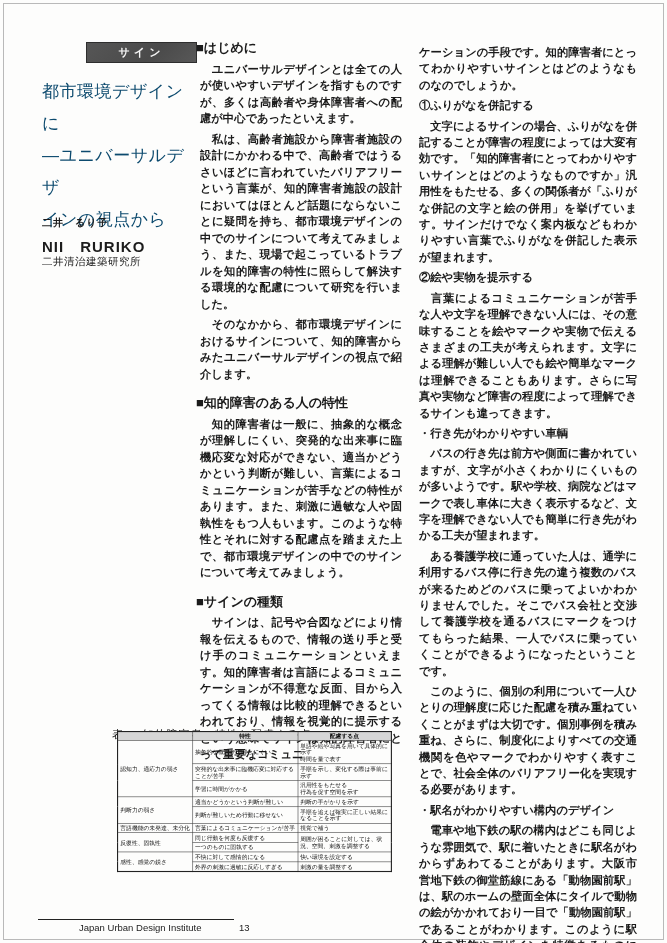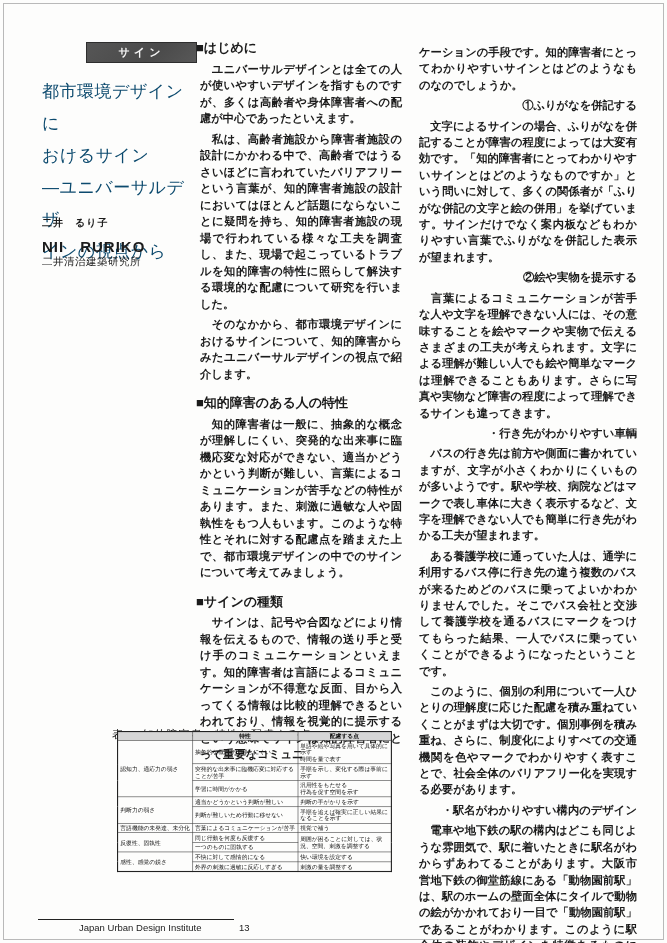--- a/index.html
+++ b/index.html
@@ -24,21 +24,21 @@
   .author-name{position:absolute;left:42px;top:216px;font-size:10px;font-weight:bold;letter-spacing:1px;}
   .author-romaji{position:absolute;left:42px;top:238px;font-size:15px;font-weight:bold;letter-spacing:1px;}
   .author-affil{position:absolute;left:42px;top:255px;font-size:10.5px;letter-spacing:0.5px;text-align:right;}
   
   .col{position:absolute;top:40px;font-size:11.3px;line-height:16.5px;text-align:justify;color:#1b1b1b;}
   .col-mid{left:196px;width:210px;}
   .col-right{left:415px;width:226px;line-height:16.4px;}
   .col h2{font-size:13px;line-height:16.5px;font-weight:bold;margin:0;}
   .col h2.gap{margin-top:13px;}
   .col p{margin:4px;font-weight:bold;}
-  .col p.sub{text-align:right;}
+  .col p.sub{text-align:left;}
   
   .table-caption{position:absolute;left:112px;top:727px;font-size:11px;font-weight:500;letter-spacing:1px;color:#111;font-family:Liberation Serif, serif;}
   .table-area{position:absolute;left:117px;top:731px;width:274px;height:184px;}
   .table-scale{width:497px;transform:scale(0.551);transform-origin:0 0;}
   table.spec{border-collapse:collapse;width:497px;table-layout:fixed;
     font-size:10.5px;line-height:12.5px;color:#111;border:2px solid #222;}
   table.spec th,table.spec td{border:1px solid #333;padding:2px 4px;vertical-align:middle;text-align:left;}
   table.spec th{background:#d6d6d6;text-align:center;font-weight:bold;padding:1px 2px;}
   table.spec td{white-space:pre-line;}
   col.c1{width:136px;}col.c2{width:191px;}col.c3{width:170px;}
@@ -51,43 +51,42 @@
 <body>
 
 <div class="page">
   <div class="frame"></div>
 
   <div class="tag">
     <span>サイン</span>
   </div>
   <h1 class="title">
     <div>都市環境デザインに</div>
-    <div>おけるサイン</div>
     <div>―ユニバーサルデザ</div>
     <div>インの視点から</div>
   </h1>
   <div class="author-name">二井　るり子</div>
   <div class="author-romaji">NII　RURIKO</div>
   <div class="author-affil">二井清治建築研究所</div>
 
   <div class="col col-mid">
     <h2>■はじめに</h2>
     <p>　ユニバーサルデザインとは全ての人が使いやすいデザインを指すものですが、多くは高齢者や身体障害者への配慮が中心であったといえます。</p>
-    <p>　私は、高齢者施設から障害者施設の設計にかかわる中で、高齢者ではうるさいほどに言われていたバリアフリーという言葉が、知的障害者施設の設計においてはほとんど話題にならないことに疑問を持ち、知的障害者施設の現場で行われている様々な工夫を調査し、また、現場で起こっているトラブルを知的障害の特性に照らして解決する環境的な配慮について研究を行いました。</p>
+    <p>　私は、高齢者施設から障害者施設の設計にかかわる中で、高齢者ではうるさいほどに言われていたバリアフリーという言葉が、知的障害者施設の設計においてはほとんど話題にならないことに疑問を持ち、都市環境デザインの中でのサインについて考えてみましょう、また、現場で起こっているトラブルを知的障害の特性に照らして解決する環境的な配慮について研究を行いました。</p>
     <p>　そのなかから、都市環境デザインにおけるサインについて、知的障害からみたユニバーサルデザインの視点で紹介します。</p>
     <h2 class="gap">■知的障害のある人の特性</h2>
     <p>　知的障害者は一般に、抽象的な概念が理解しにくい、突発的な出来事に臨機応変な対応ができない、適当かどうかという判断が難しい、言葉によるコミュニケーションが苦手などの特性があります。また、刺激に過敏な人や固執性をもつ人もいます。このような特性とそれに対する配慮点を踏まえた上で、都市環境デザインの中でのサインについて考えてみましょう。</p>
     <h2 class="gap">■サインの種類</h2>
     <p>　サインは、記号や合図などにより情報を伝えるもので、情報の送り手と受け手のコミュニケーションといえます。知的障害者は言語によるコミュニケーションが不得意な反面、目から入ってくる情報は比較的理解できるといわれており、情報を視覚的に提示するという意味でサインは知的障害者にとって重要なコミュニ</p>
   </div>
 
   <div class="col col-right">
     <p>ケーションの手段です。知的障害者にとってわかりやすいサインとはどのようなものなのでしょうか。</p>
     <p class="sub">①ふりがなを併記する</p>
-    <p>　文字によるサインの場合、ふりがなを併記することが障害の程度によっては大変有効です。「知的障害者にとってわかりやすいサインとはどのようなものですか」という問いに対して、多くの関係者が「ふりがな併記の文字と絵の併用」を挙げています。サインだけでなく案内板などもわかりやすい言葉でふりがなを併記した表示が望まれます。</p>
+    <p>　文字によるサインの場合、ふりがなを併記することが障害の程度によっては大変有効です。「知的障害者にとってわかりやすいサインとはどのようなものですか」汎用性をもたせる、多くの関係者が「ふりがな併記の文字と絵の併用」を挙げています。サインだけでなく案内板などもわかりやすい言葉でふりがなを併記した表示が望まれます。</p>
     <p class="sub">②絵や実物を提示する</p>
     <p>　言葉によるコミュニケーションが苦手な人や文字を理解できない人には、その意味することを絵やマークや実物で伝えるさまざまの工夫が考えられます。文字による理解が難しい人でも絵や簡単なマークは理解できることもあります。さらに写真や実物など障害の程度によって理解できるサインも違ってきます。</p>
     <p class="sub">・行き先がわかりやすい車輌</p>
     <p>　バスの行き先は前方や側面に書かれていますが、文字が小さくわかりにくいものが多いようです。駅や学校、病院などはマークで表し車体に大きく表示するなど、文字を理解できない人でも簡単に行き先がわかる工夫が望まれます。</p>
     <p>　ある養護学校に通っていた人は、通学に利用するバス停に行き先の違う複数のバスが来るためどのバスに乗ってよいかわかりませんでした。そこでバス会社と交渉して養護学校を通るバスにマークをつけてもらった結果、一人でバスに乗っていくことができるようになったということです。</p>
     <p>　このように、個別の利用について一人ひとりの理解度に応じた配慮を積み重ねていくことがまずは大切です。個別事例を積み重ね、さらに、制度化によりすべての交通機関を色やマークでわかりやすく表すことで、社会全体のバリアフリー化を実現する必要があります。</p>
     <p class="sub">・駅名がわかりやすい構内のデザイン</p>
     <p>　電車や地下鉄の駅の構内はどこも同じような雰囲気で、駅に着いたときに駅名がわからずあわてることがあります。大阪市営地下鉄の御堂筋線にある「動物園前駅」は、駅のホームの壁面全体にタイルで動物の絵がかかれており一目で「動物園前駅」であることがわかります。このように駅全体の装飾やデザインを特徴あるものにすることにより、駅の名前を</p>
   </div>
 

